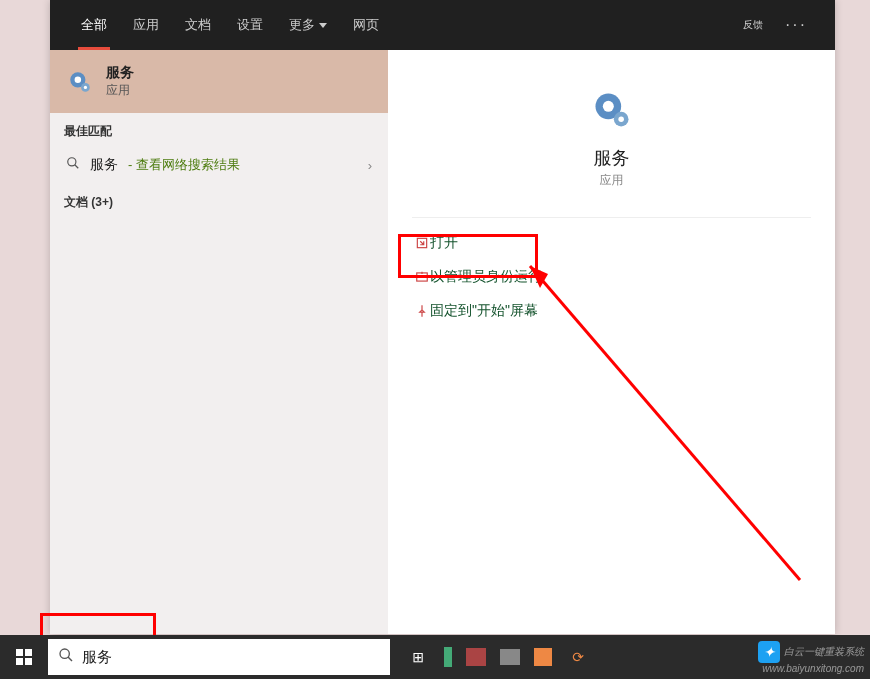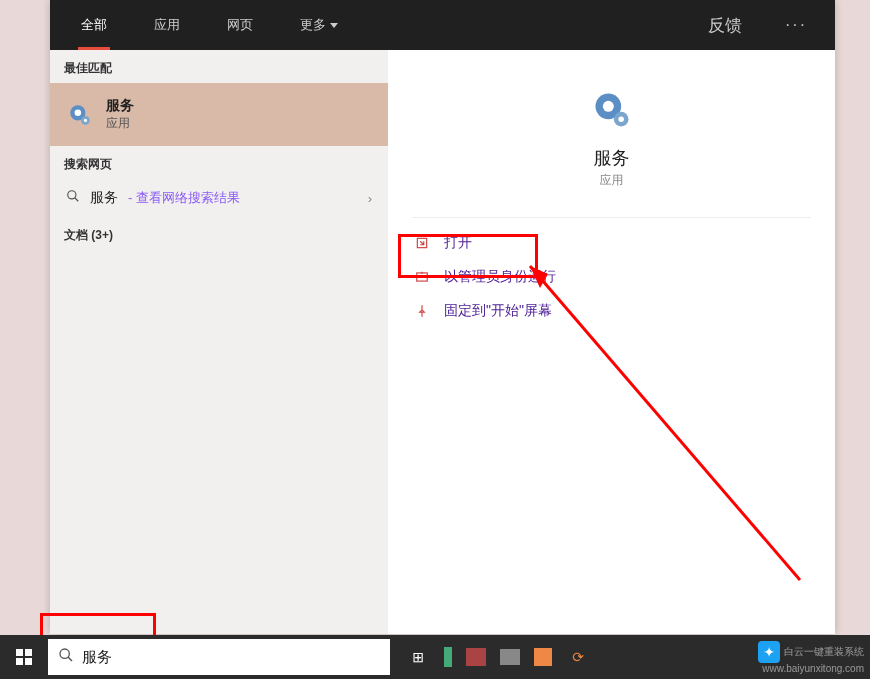--- a/index.html
+++ b/index.html
@@ -1,113 +1,114 @@
 <!DOCTYPE html>
 <html><head>
 <meta charset="utf-8">
 <style>
 * { margin: 0; padding: 0; box-sizing: border-box; font-family: "Microsoft YaHei", "Segoe UI", sans-serif; }
 body { width: 870px; height: 679px; background: #e8d8d8; overflow: hidden; position: relative; }
 
 .search-panel { position: absolute; left: 50px; top: 0; width: 785px; height: 634px; background: #fff; box-shadow: 0 0 8px rgba(0,0,0,0.2); display: flex; flex-direction: column; }
 
-.tab-bar { height: 50px; background: #202020; display: flex; align-items: center; padding: 0 18px; color: #ccc; font-size: 13px; gap: 21px; }
+.tab-bar { height: 50px; background: #202020; display: flex; align-items: center; padding: 0 18px; color: #ccc; font-size: 13px; }
 .tab { padding: 0 13px; height: 50px; display: flex; align-items: center; cursor: pointer; position: relative; }
 .tab.active { color: #fff; }
 .tab.active::after { content: ""; position: absolute; bottom: 0; left: 10px; right: 10px; height: 3px; background: #e74c3c; }
 .tab-more { display: flex; align-items: center; gap: 4px; }
 .tab-spacer { flex: 1; }
-.feedback { padding: 0 12px; color: #ccc; font-size: 17px; }
+.feedback { padding: 0 12px; color: #ccc; font-size: 10px; }
 .more-dots { padding: 0 10px; color: #ccc; font-size: 16px; letter-spacing: 2px; }
 
 .content-area { flex: 1; display: flex; }
 .left-col { width: 338px; background: #f2efef; display: flex; flex-direction: column; }
 .right-col { flex: 1; background: #fff; padding: 20px 0; }
 
 .section-header { padding: 10px 14px 6px; font-size: 12px; font-weight: bold; color: #333; }
 
 .best-match { background: #d9b9a8; margin: 0; padding: 14px 16px; display: flex; align-items: center; gap: 12px; }
 .best-icon { width: 28px; height: 28px; display: flex; align-items: center; justify-content: center; }
 .best-text { display: flex; flex-direction: column; }
 .best-title { font-size: 14px; font-weight: bold; color: #222; }
 .best-sub { font-size: 12px; color: #555; }
 
 .web-row { padding: 10px 16px; display: flex; align-items: center; gap: 10px; cursor: pointer; }
 .web-label { font-size: 14px; color: #222; }
-.web-desc { font-size: 13px; color: #8b5cf6; }
+.web-desc { font-size: 13px; color: #4d7c0f; }
 .web-arrow { margin-left: auto; color: #888; font-size: 13px; }
 
 .preview-head { text-align: center; padding: 10px 0 20px; }
 .preview-icon { width: 48px; height: 48px; margin: 6px auto 12px; display: flex; align-items: center; justify-content: center; }
 .preview-title { font-size: 18px; color: #222; margin-bottom: 2px; }
 .preview-sub { font-size: 12px; color: #888; }
 
 .divider { height: 1px; background: #eee; margin: 8px 24px; }
 
 .action-list { padding: 0 12px; }
-.action-item { display: flex; align-items: center; gap: 14px; padding: 8px 14px; font-size: 14px; color: #4c1d95; cursor: pointer; }
+.action-item { display: flex; align-items: center; padding: 8px 14px; font-size: 14px; color: #14532d; cursor: pointer; }
 .action-icon { width: 16px; height: 16px; display: flex; align-items: center; justify-content: center; color: #c44; }
 
 .highlight-box-open { position: absolute; border: 3px solid #f00; left: 398px; top: 234px; width: 140px; height: 44px; pointer-events: none; }
 .highlight-box-search { position: absolute; border: 3px solid #f00; left: 40px; top: 613px; width: 116px; height: 62px; pointer-events: none; }
 
 .arrow-svg { position: absolute; left: 400px; top: 250px; width: 410px; height: 340px; pointer-events: none; }
 
 .taskbar { position: absolute; left: 0; bottom: 0; width: 870px; height: 44px; background: #2b2b2b; display: flex; align-items: center; }
 .start-btn { width: 48px; height: 44px; display: flex; align-items: center; justify-content: center; color: #fff; }
 .search-box { width: 342px; height: 36px; background: #fff; display: flex; align-items: center; padding: 0 10px; gap: 8px; }
 .search-icon { color: #555; }
 .search-text { font-size: 15px; color: #222; }
 .task-icons { display: flex; align-items: center; gap: 14px; margin-left: 16px; }
 .task-ico { width: 24px; height: 24px; display: flex; align-items: center; justify-content: center; font-size: 14px; }
 
-.watermark { position: absolute; right: 6px; bottom: 4px; font-size: 10px; color: rgba(255,255,255,0.5); text-align: right; line-height: 1.2; pointer-events: none; }
+.watermark { position: absolute; right: 6px; bottom: 4px; font-size: 10px; color: rgba(255,255,255,0.5); text-align: right; line-height: 1.2; pointer-events: none; font-style: italic; }
 .watermark .badge { display: inline-block; background: #1da1f2; color: #fff; width: 22px; height: 22px; border-radius: 4px; text-align: center; line-height: 22px; font-size: 14px; vertical-align: middle; margin-right: 4px; }
 
 .gear-svg { fill: #5b8ec4; }
 .gear-small { fill: #7aa6ce; }
 
 .chevron-down { width: 0; height: 0; border-left: 4px solid transparent; border-right: 4px solid transparent; border-top: 5px solid #ccc; display: inline-block; }
 </style>
 </head>
 <body>
 
 <div class="search-panel">
   <div class="tab-bar">
     <div class="tab active">全部</div>
     <div class="tab">应用</div>
-    <div class="tab">网页</div>
+    <div class="tab">文档</div>
+    <div class="tab">设置</div>
     <div class="tab tab-more">
       <span>更多</span>
       <span class="chevron-down"></span>
     </div>
+    <div class="tab">网页</div>
     <div class="tab-spacer"></div>
     <div class="feedback">反馈</div>
     <div class="more-dots">···</div>
   </div>
 
   <div class="content-area">
     <div class="left-col">
-      <div class="section-header">最佳匹配</div>
       <div class="best-match">
         <div class="best-icon">
           <svg width="26" height="26" viewBox="0 0 24 24">
               <circle cx="10" cy="10" r="7" class="gear-svg"></circle>
               <circle cx="10" cy="10" r="3" fill="#fff"></circle>
               <circle cx="17" cy="17" r="4" class="gear-small"></circle>
               <circle cx="17" cy="17" r="1.5" fill="#fff"></circle>
             </svg>
         </div>
         <div class="best-text">
           <div class="best-title">服务</div>
           <div class="best-sub">应用</div>
         </div>
       </div>
 
-      <div class="section-header">搜索网页</div>
+      <div class="section-header">最佳匹配</div>
       <div class="web-row">
         <span>
           <svg width="14" height="14" viewBox="0 0 24 24" fill="none" stroke="#555" stroke-width="2">
               <circle cx="10" cy="10" r="7"></circle>
               <line x1="15" y1="15" x2="21" y2="21"></line>
             </svg>
         </span>
         <span class="web-label">服务</span>
         <span class="web-desc"> - 查看网络搜索结果</span>
         <span class="web-arrow">›</span>

